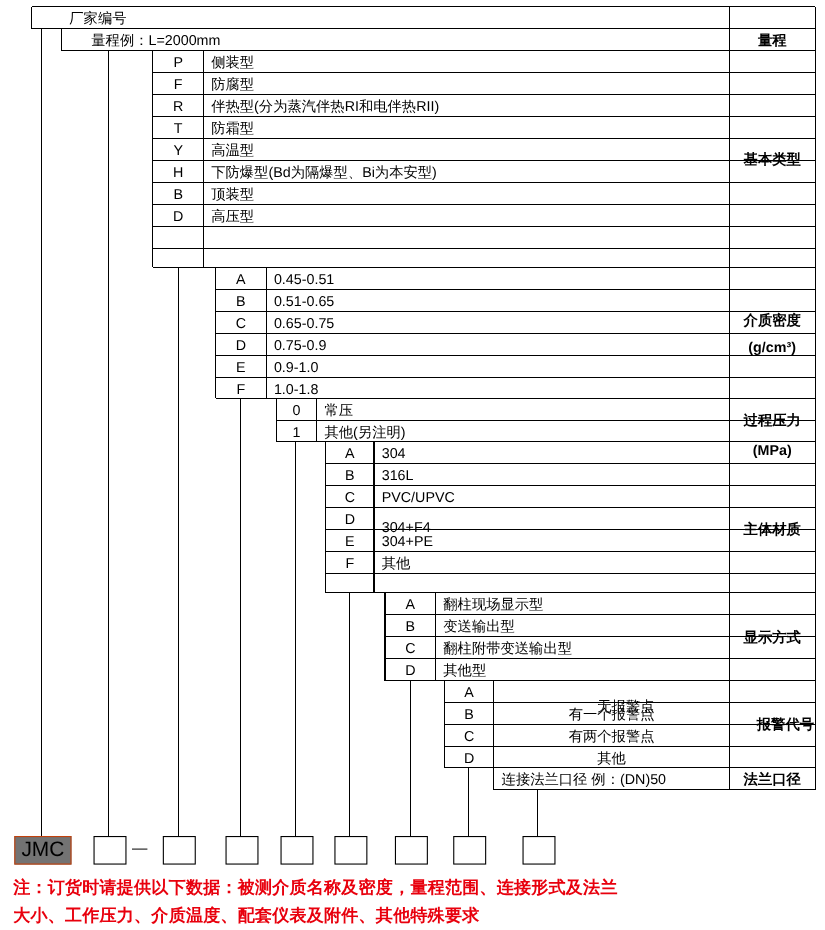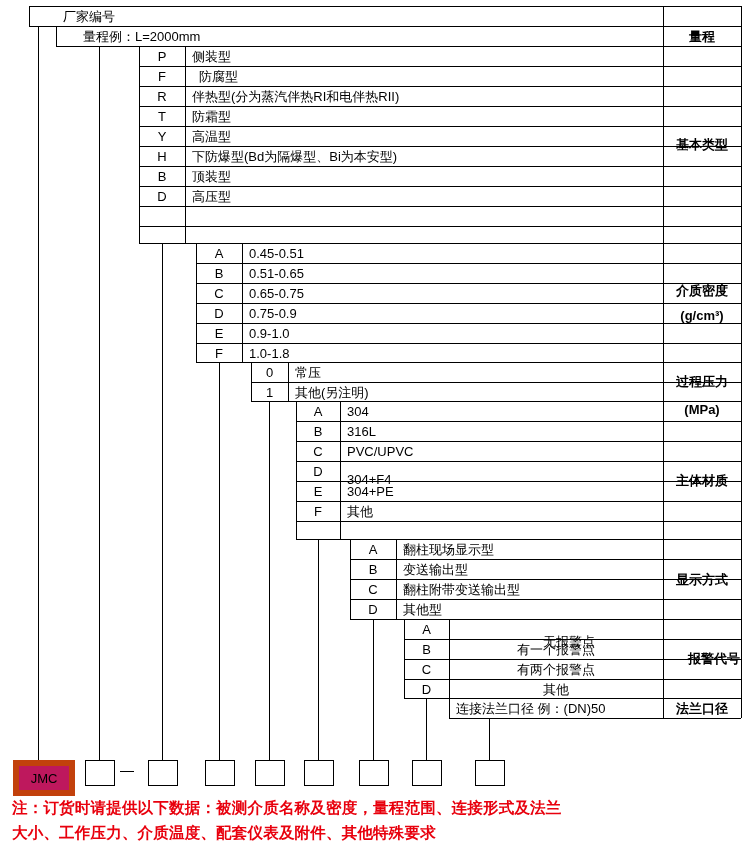--- a/index.html
+++ b/index.html
@@ -42,24 +42,24 @@
   .note{
     position:absolute;
     color:#e8000d;
     font-weight:bold;
     font-size:15.5px;
     line-height:25px;
     letter-spacing:0.2px;
   }
   .jmc{
     position:absolute;
-    border:6px solid #c2410c;
+    border:1px solid #c2410c;
     display:flex;align-items:center;justify-content:center;
-    font-size:13px;
-    background:#be185d;
+    font-size:19px;
+    background:#737373;
   }
   .box{
     position:absolute;
     border:1px solid #000;
     background:#fff;
   }
   .dash{
     position:absolute;
     font-size:14px;
     color:#000;
@@ -193,21 +193,21 @@
   <div class="abs grp" style="left:663px;top:619px;width:78px;height:79px;padding-left:24px;">
     <span>报警代号</span>
   </div>
   <div class="abs grp" style="left:663px;top:698px;width:78px;height:20px;">
     <span>法兰口径</span>
   </div>
 
   <div class="abs cell code" style="left:139px;top:46px;width:46px;">P</div>
   <div class="abs cell desc" style="left:185px;top:46px;width:478px;">侧装型</div>
   <div class="abs cell code" style="left:139px;top:66px;width:46px;">F</div>
-  <div class="abs cell desc" style="left:185px;top:66px;width:478px;margin-left:7px;">防腐型</div>
+  <div class="abs cell desc" style="left:185px;top:66px;width:478px;">防腐型</div>
   <div class="abs cell code" style="left:139px;top:86px;width:46px;">R</div>
   <div class="abs cell desc" style="left:185px;top:86px;width:478px;">伴热型(分为蒸汽伴热RI和电伴热RII)</div>
   <div class="abs cell code" style="left:139px;top:106px;width:46px;">T</div>
   <div class="abs cell desc" style="left:185px;top:106px;width:478px;">防霜型</div>
   <div class="abs cell code" style="left:139px;top:126px;width:46px;">Y</div>
   <div class="abs cell desc" style="left:185px;top:126px;width:478px;">高温型</div>
   <div class="abs cell code" style="left:139px;top:146px;width:46px;">H</div>
   <div class="abs cell desc" style="left:185px;top:146px;width:478px;">下防爆型(Bd为隔爆型、Bi为本安型)</div>
   <div class="abs cell code" style="left:139px;top:166px;width:46px;">B</div>
   <div class="abs cell desc" style="left:185px;top:166px;width:478px;">顶装型</div>

